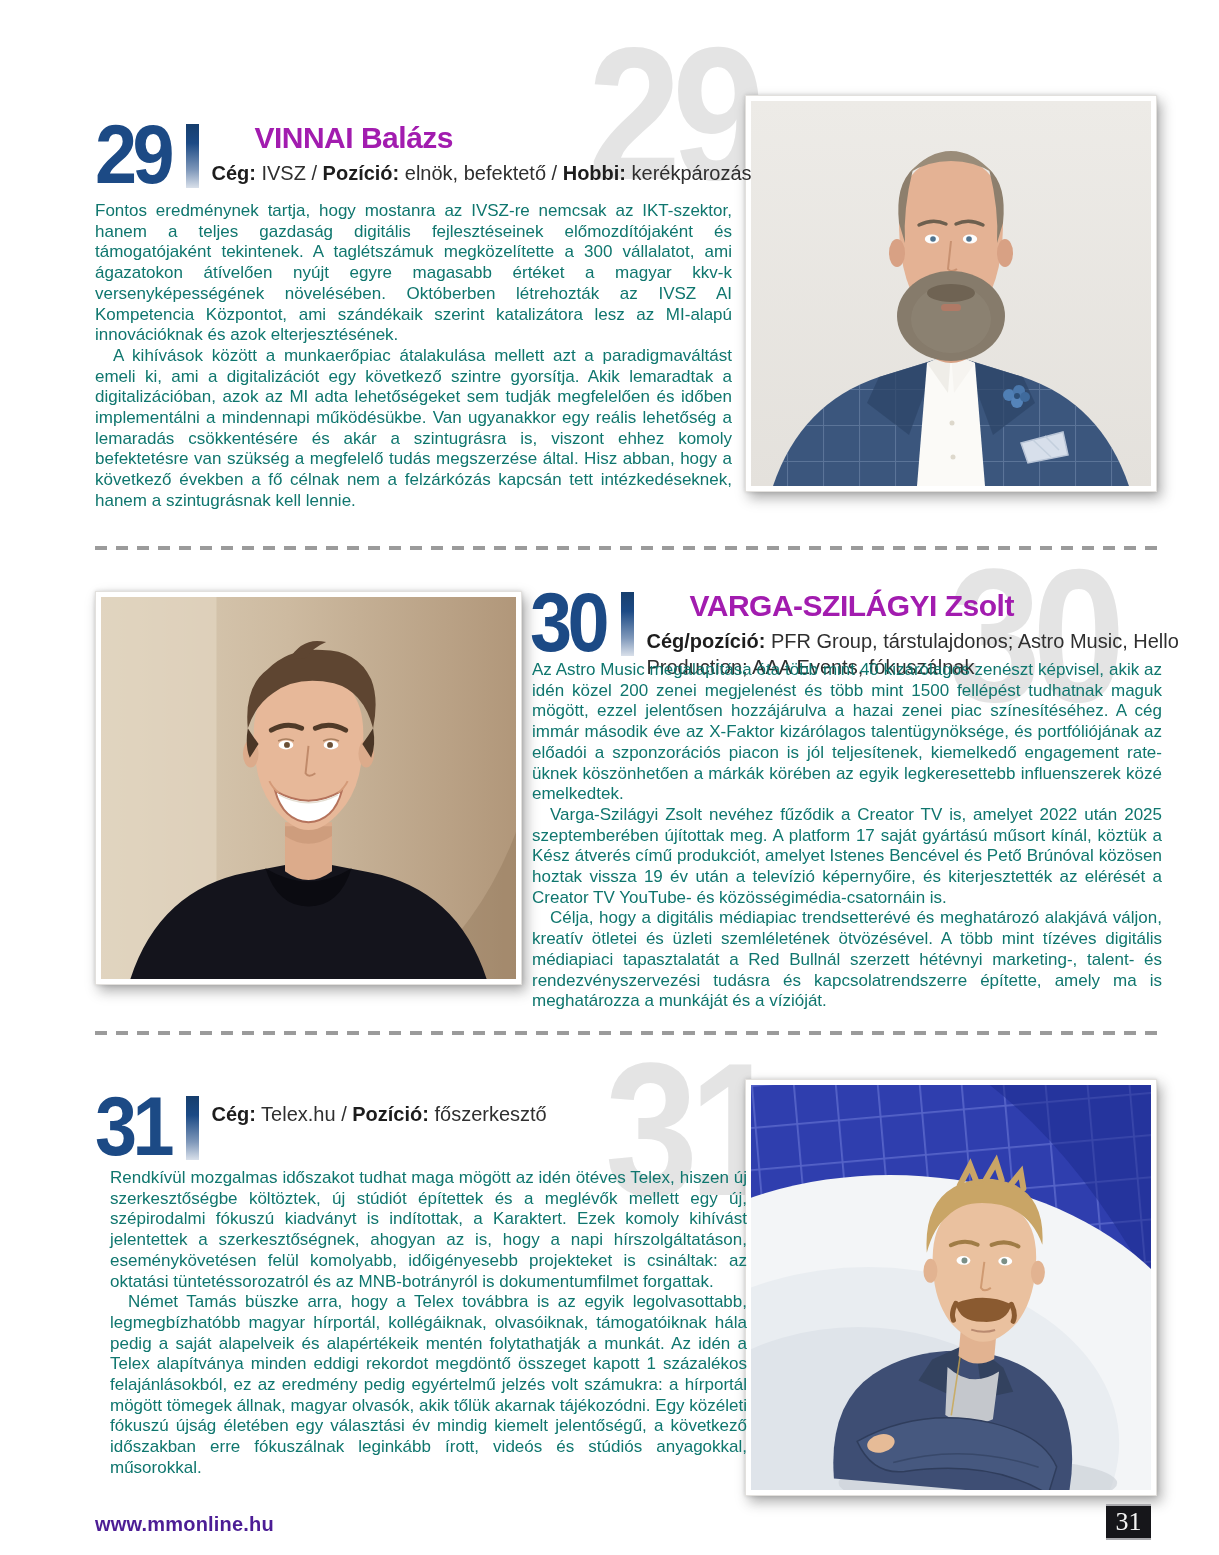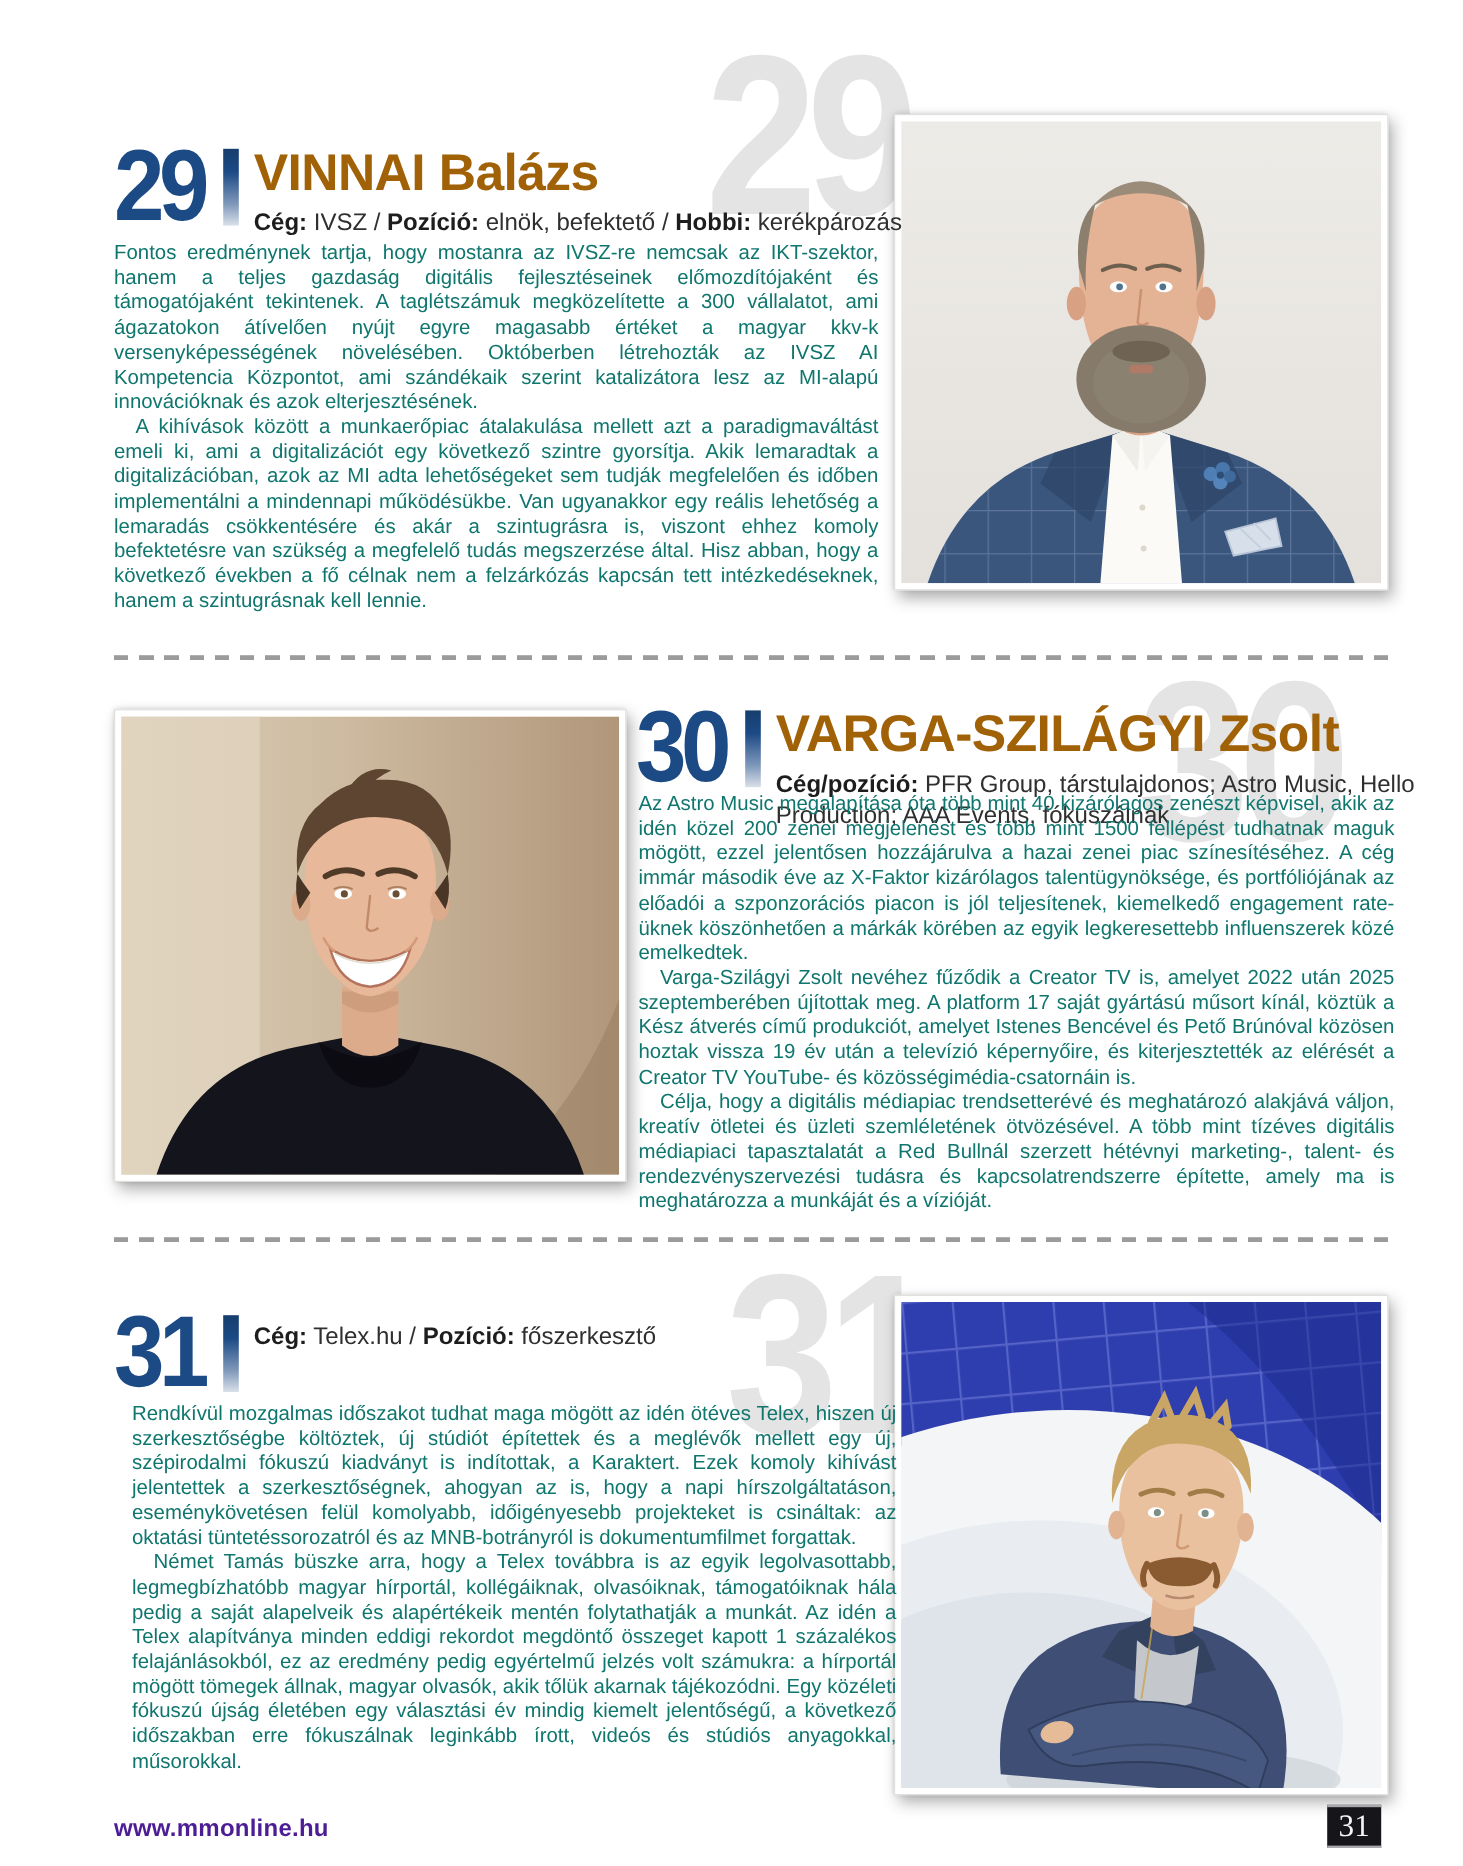--- a/index.html
+++ b/index.html
@@ -20,21 +20,21 @@
   .entry-header{position:absolute;z-index:2;display:flex;align-items:flex-start;}
   .num{
     font-size:84px;font-weight:700;color:#1c4a85;line-height:.78;
     letter-spacing:-5px;transform:scaleX(.9);transform-origin:left top;
   }
   .hbar{
     width:13px;height:64px;margin:2px 12px 0 8px;flex:none;
     background:linear-gradient(#163e6d,#1c4a85 30%,#7f98ba 72%,#d9e0ea);
   }
   .title-block{padding-top:1px;}
-  .name{font-size:43px;font-weight:700;color:#a16207;line-height:1.02;letter-spacing:-.5px;}
+  .name{font-size:30px;font-weight:700;color:#a21caf;line-height:1.02;letter-spacing:-.5px;margin-left:43px;}
   .meta{margin-top:6px;font-size:20px;line-height:1.3;color:#2f2f2f;}
   .meta b{color:#1d1d1d;}
   .h-29{left:95px;top:122px;}
   .h-30{left:530px;top:590px;}
   .h-30 .meta{max-width:558px;}
   .h-31{left:95px;top:1094px;}
   
   .body{position:absolute;z-index:2;font-size:17px;line-height:20.7px;text-align:justify;color:#0f766e;}
   .body p{margin:0;}
   .body p + p{text-indent:18px;}

